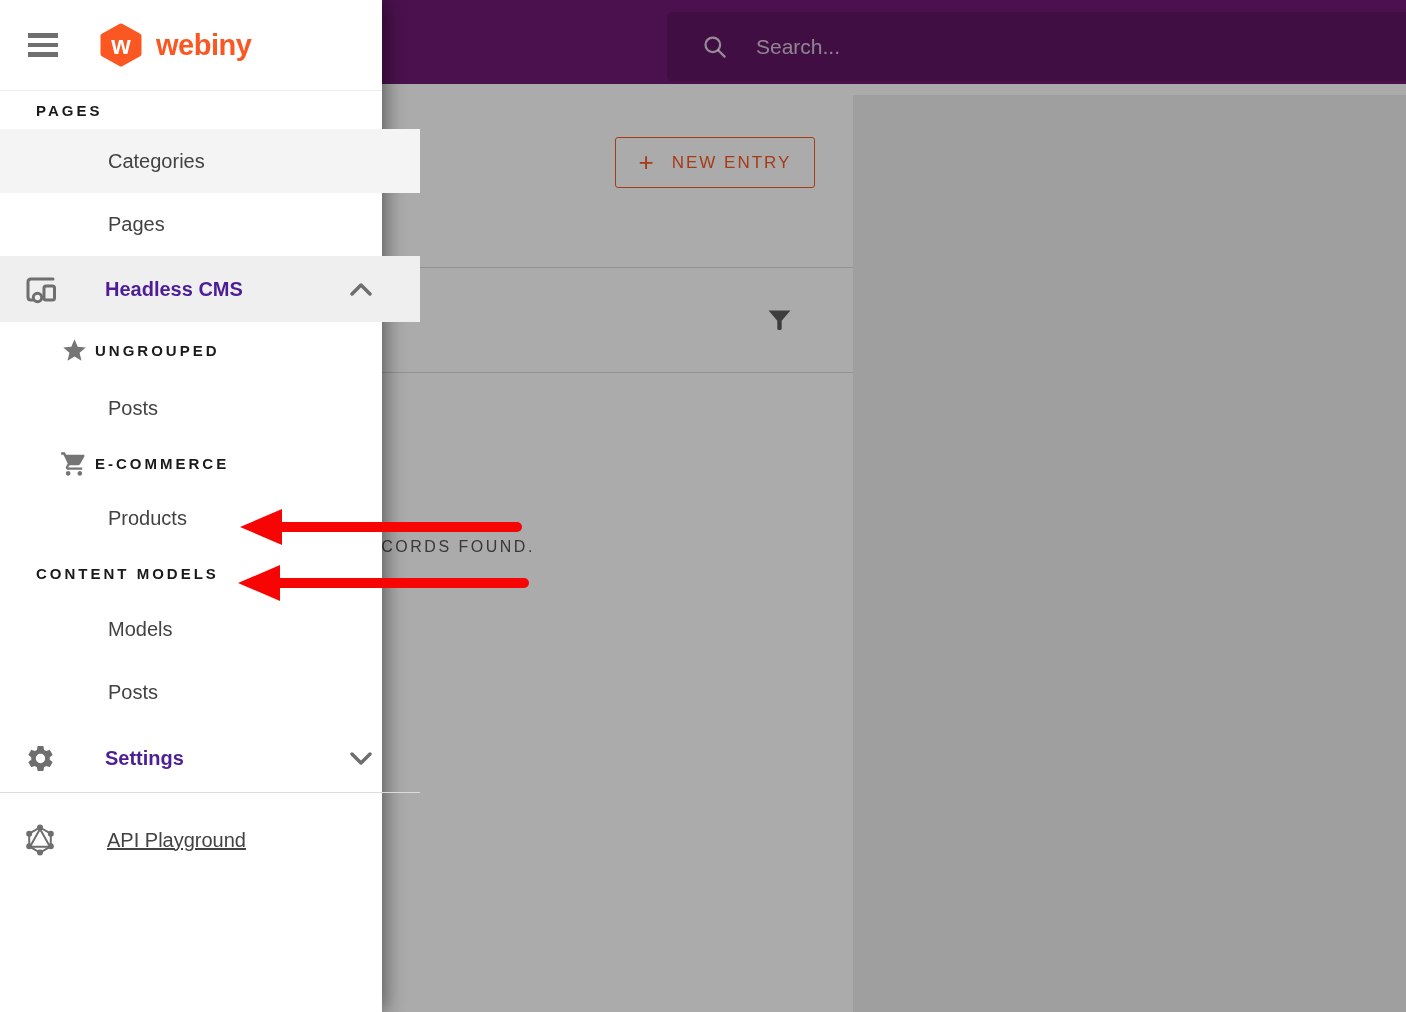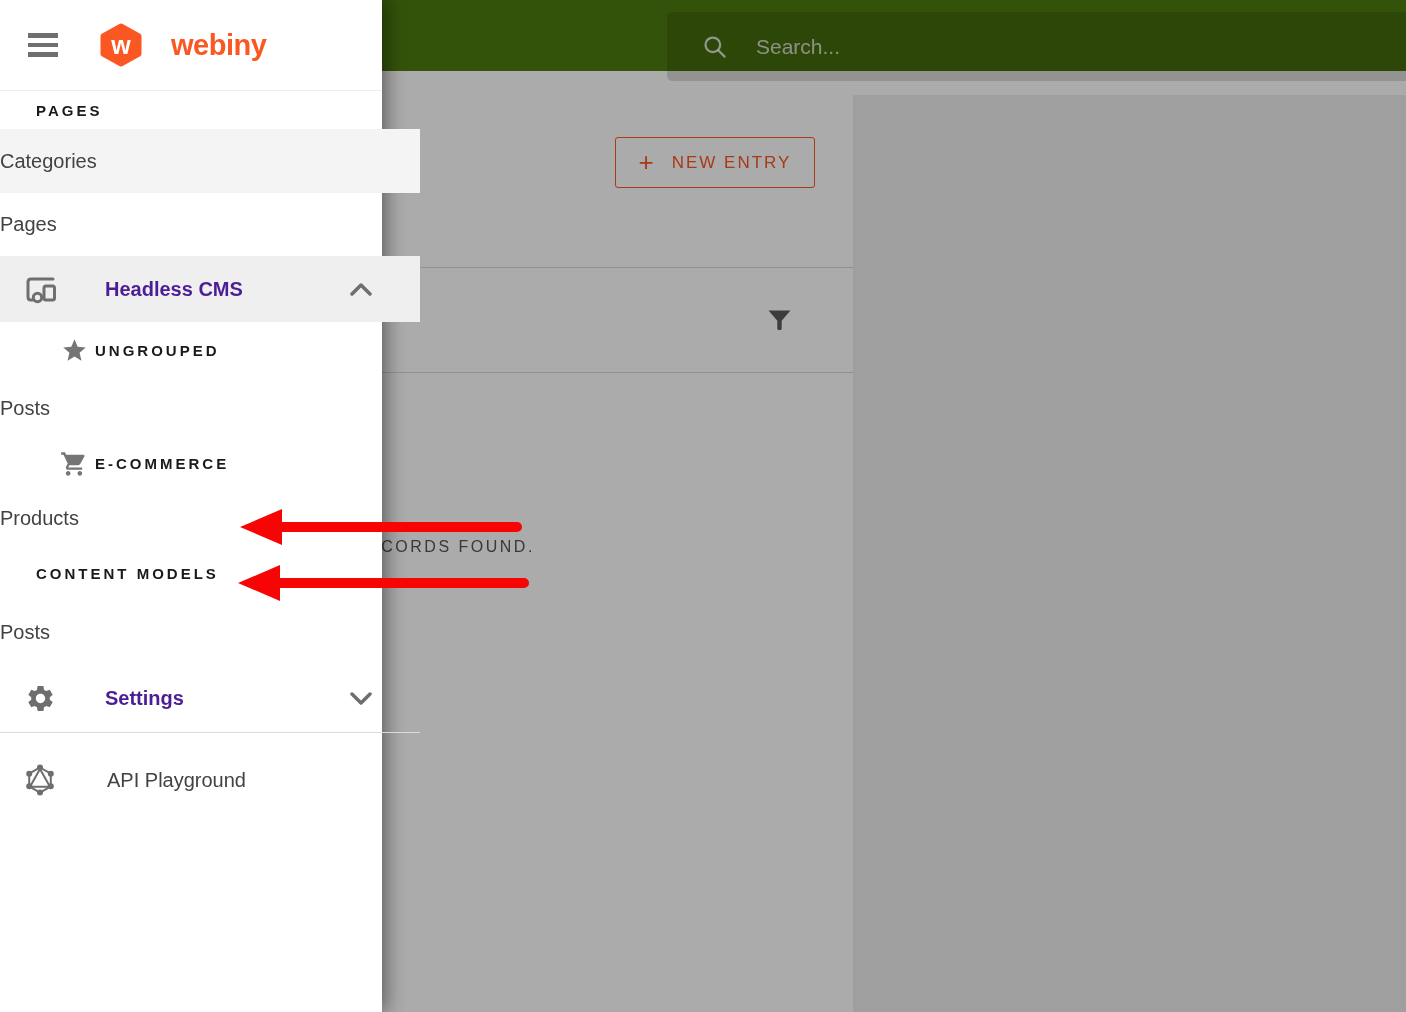--- a/index.html
+++ b/index.html
@@ -1,20 +1,20 @@
 <!DOCTYPE html>
 <html><head>
 <meta charset="utf-8">
 <style>
   * { margin:0; padding:0; box-sizing:border-box; }
   html,body { width:1406px; height:1012px; background:#fff; font-family:"Liberation Sans","DejaVu Sans",sans-serif; }
   .stage { position:relative; width:1406px; height:1012px; overflow:hidden; }
 
   
-  .appbar { position:absolute; left:0; top:0; width:1406px; height:71px; background:#4d7c0f; z-index:1; }
+  .appbar { position:absolute; left:0; top:0; width:1406px; height:84px; background:#701a75; z-index:1; }
   .search-box { position:absolute; left:667px; top:12px; width:770px; height:69px; background:rgba(0,0,0,0.14); border-radius:5px; display:flex; align-items:center; }
   .search-box svg { margin-left:34px; flex:0 0 auto; }
   .search-input { background:transparent; border:none; outline:none; margin-left:28px; width:560px; font-size:21px; color:#fff; font-family:inherit; }
   .search-input::placeholder { color:rgba(255,255,255,0.75); }
 
   .main { position:absolute; left:0; top:95px; width:1406px; height:917px; z-index:1; }
   .list-panel { position:absolute; left:0; top:0; width:853px; height:917px; background:#ffffff; }
   .detail-panel { position:absolute; left:853px; top:0; width:553px; height:917px; background:#ededed; }
 
   .list-header { position:absolute; left:0; top:0; width:853px; height:173px; border-bottom:1px solid #d8d8d8; }
@@ -27,37 +27,37 @@
 
   
   .overlay { position:absolute; inset:0; background:rgba(0,0,0,0.33); z-index:10; }
 
   
   .drawer { position:absolute; left:0; top:0; width:382px; height:1012px; background:#fff; z-index:20; box-shadow:4px 0 18px rgba(0,0,0,0.45); }
   .drawer-header { height:91px; border-bottom:1px solid #ececec; display:flex; align-items:center; }
   .hamburger { margin-left:28px; width:30px; display:flex; flex-direction:column; gap:5px; background:none; border:none; cursor:pointer; padding:0; }
   .hamburger span { display:block; width:30px; height:4.5px; background:#6f6f6f; }
   .logo { display:flex; align-items:center; margin-left:41px; cursor:pointer; }
-  .logo .wordmark { margin-left:28px; font-size:29px; font-weight:bold; color:#fa5723; letter-spacing:-0.5px; }
+  .logo .wordmark { margin-left:13px; font-size:29px; font-weight:bold; color:#fa5723; letter-spacing:-0.5px; }
 
   .nav { width:420px; }
   .row { display:flex; align-items:center; position:relative; }
   .nav-label { height:38px; padding-left:36px; font-size:15px; font-weight:600; letter-spacing:3px; color:#1a1a1a; }
   .nav-label.icon-label { padding-left:27px;margin-left:32px; }
   .nav-label.icon-label .li { width:30px; margin-right:6px; display:flex; justify-content:center; }
-  .nav-item { font-size:20px; color:#424242; cursor:pointer; }
+  .nav-item { padding-left:108px; font-size:20px; color:#424242; cursor:pointer; }
   .nav-group { padding-left:22px; font-size:20px; font-weight:bold; color:#4c1d95; cursor:pointer; }
   .nav-group .gi { width:36px; display:flex; justify-content:center; }
   .nav-group .gt { margin-left:47px; }
   .chev { position:absolute; right:48px; top:50%; transform:translateY(-50%); display:flex; }
   .active-row { background:#f4f4f4; }
   .group-open { background:#efefef; }
 
   .nav-bottom { border-top:1px solid #dcdcdc; padding-top:12px; }
-  .bottom-item { height:70px; padding-left:22px; font-size:20px; color:#424242; cursor:pointer; display:flex; align-items:center; }
+  .bottom-item { height:70px; padding-left:22px; font-size:20px; color:#424242; cursor:pointer; display:flex; align-items:center;text-decoration:underline; }
   .bottom-item .bi { width:36px; display:flex; justify-content:center; }
   .bottom-item .bt { margin-left:49px; }
 
   .h38{height:38px}.h64{height:64px}.h63{height:63px}.h66{height:66px}.h57{height:57px}
   .h58{height:58px}.h53{height:53px}.h52{height:52px}.h60{height:60px}.h67{height:67px}
 
   
   .arrows { position:absolute; inset:0; z-index:40; pointer-events:none; }
 </style>
 </head>
@@ -165,20 +165,23 @@
       </div>
 
       <div class="row nav-item h57">
         <span>Products</span>
       </div>
 
       <div class="row nav-label h52">
         <span>CONTENT MODELS</span>
       </div>
 
+      <div class="row nav-item h60">
+        <span>Models</span>
+      </div>
 
       <div class="row nav-item h66">
         <span>Posts</span>
       </div>
 
       <div class="row nav-group h67">
         <span class="gi">
           <svg width="31" height="31" viewBox="0 0 24 24" fill="#6e6e6e">
             <path d="M19.14 12.94c.04-.3.06-.61.06-.94 0-.32-.02-.64-.07-.94l2.03-1.58c.18-.14.23-.41.12-.61l-1.92-3.32c-.12-.22-.37-.29-.59-.22l-2.39.96c-.5-.38-1.03-.7-1.62-.94l-.36-2.54c-.04-.24-.24-.41-.48-.41h-3.84c-.24 0-.43.17-.47.41l-.36 2.54c-.59.24-1.13.57-1.62.94l-2.39-.96c-.22-.08-.47 0-.59.22L2.74 8.87c-.12.21-.08.47.12.61l2.03 1.58c-.05.3-.09.63-.09.94s.02.64.07.94l-2.03 1.58c-.18.14-.23.41-.12.61l1.92 3.32c.12.22.37.29.59.22l2.39-.96c.5.38 1.03.7 1.62.94l.36 2.54c.05.24.24.41.48.41h3.84c.24 0 .44-.17.47-.41l.36-2.54c.59-.24 1.13-.56 1.62-.94l2.39.96c.22.08.47 0 .59-.22l1.92-3.32c.12-.22.07-.47-.12-.61l-2.01-1.58zM12 15.6c-1.98 0-3.6-1.62-3.6-3.6s1.62-3.6 3.6-3.6 3.6 1.62 3.6 3.6-1.62 3.6-3.6 3.6z"></path>
           </svg>

